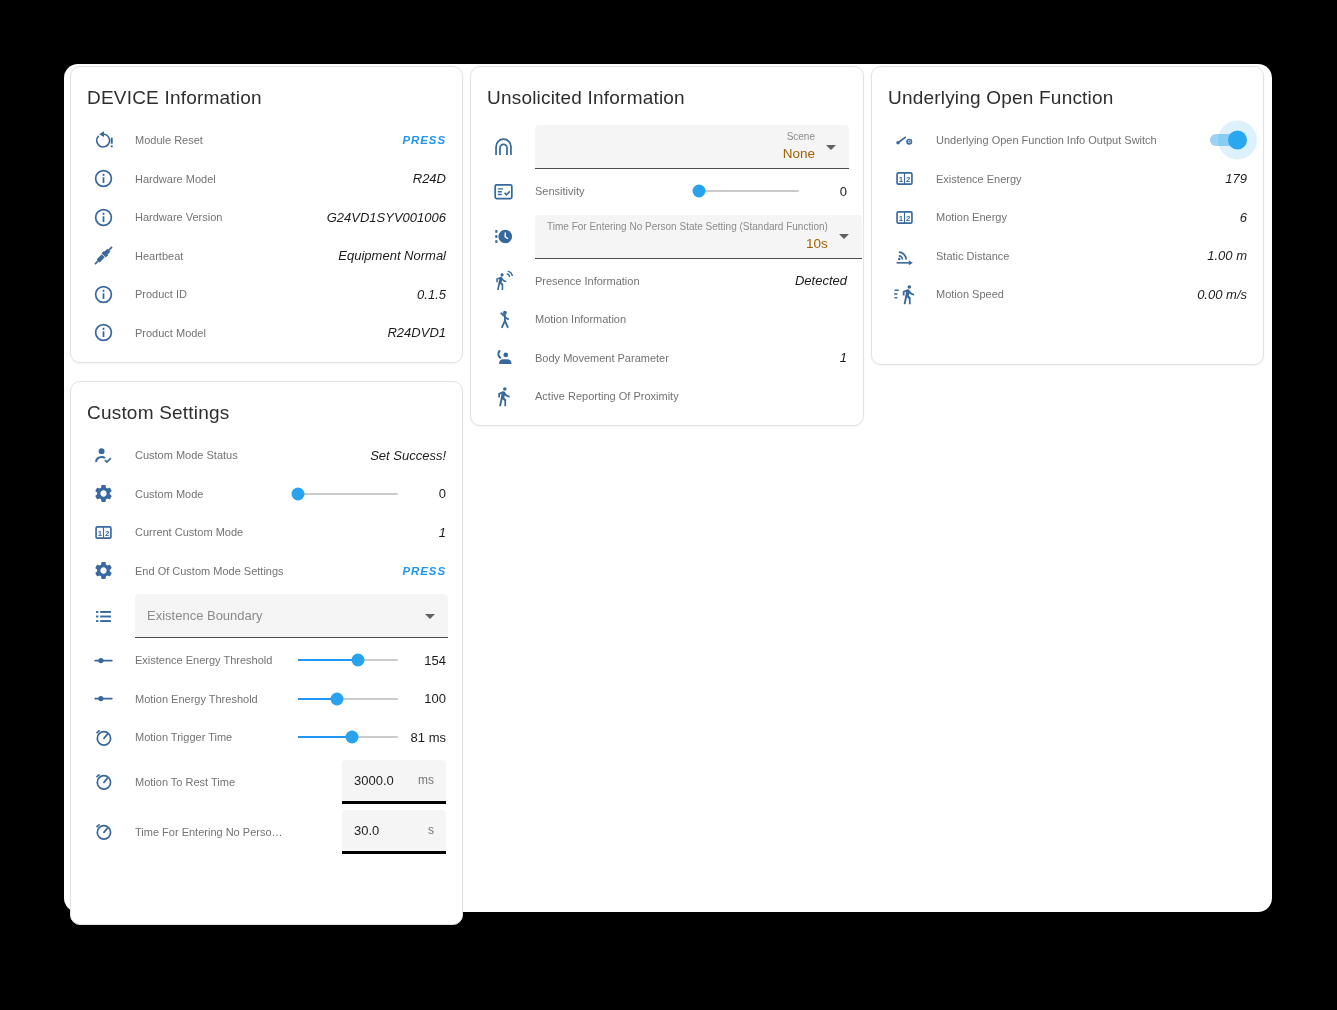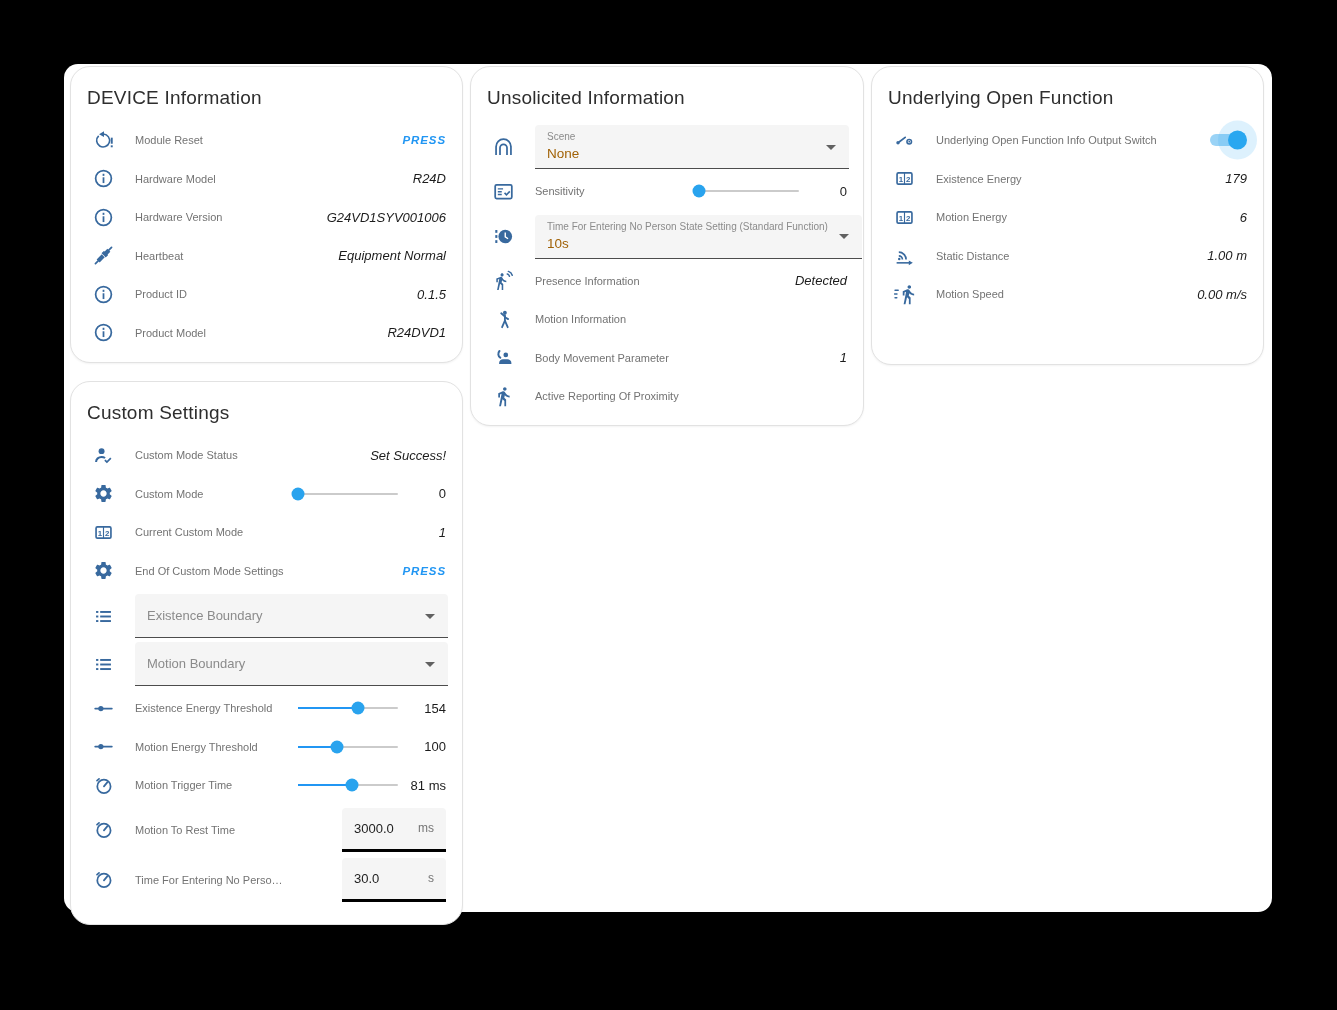--- a/index.html
+++ b/index.html
@@ -1,36 +1,36 @@
 <!DOCTYPE html>
 <html><head>
 <meta charset="utf-8">
 <style>
   html,body{margin:0;padding:0;background:#000;width:1337px;height:1010px;overflow:hidden;
     font-family:"Liberation Sans","DejaVu Sans",sans-serif;-webkit-font-smoothing:antialiased;}
   .page{position:absolute;left:64px;top:64px;width:1208px;height:848px;background:#fff;border-radius:14px;}
-  .card{position:absolute;background:#fff;border:1px solid #e2e2e2;border-radius:20px;
+  .card{position:absolute;background:#fff;border:1px solid #e2e2e2;border-radius:10px;
         box-shadow:0 1px 2px rgba(0,0,0,.05);overflow:hidden;}
   #card-device{left:6px;top:2px;width:391px;height:295px;}
   #card-unsolicited{left:406px;top:2px;width:392px;height:358px;}
   #card-underlying{left:807px;top:2px;width:391px;height:297px;}
   #card-custom{left:6px;top:317px;width:391px;height:542px;}
   .card-title{font-size:19px;color:#2e2e2e;padding:20px 16px 6px 16px;letter-spacing:.2px;}
   .rows{padding-top:6px;}
   .row{display:flex;align-items:center;height:38.5px;padding:0 16px 0 20px;}
   .icon{width:24px;flex:none;display:flex;justify-content:center;align-items:center;margin-right:20px;}
   .icon-svg{width:21px;height:21px;display:block;}
   .ic{color:#38699E;}
   .label{flex:1;font-size:11px;color:#737373;white-space:nowrap;overflow:hidden;text-overflow:ellipsis;padding-right:0;}
   .value{font-size:13px;color:#1c1c1c;text-align:right;white-space:nowrap;font-style:italic;}
   .press{color:#2196F3;font-weight:bold;font-size:11.5px;letter-spacing:.9px;cursor:pointer;}
   
   .select-row{display:flex;align-items:center;padding:0 14px 0 20px;margin:4px 0 3px 0;}
   .select-box{flex:1;position:relative;background:#f5f5f5;border-bottom:1px solid #4c4c4c;
-      border-radius:4px 4px 0 0;height:44px;padding:5px 34px 1px 12px;box-sizing:border-box;cursor:pointer;}
+      border-radius:4px 4px 0 0;height:44px;padding:5px 34px 1px 12px;box-sizing:border-box;cursor:pointer;text-align:right;}
   .select-box.single{display:flex;align-items:center;padding-top:0;}
   .sel-label{font-size:10px;color:#8b8b8b;line-height:13px;white-space:nowrap;}
   .sel-value{font-size:13.5px;color:#a16207;margin-top:3px;}
   .sel-placeholder{font-size:13px;color:#8b8b8b;}
   .sel-arrow{position:absolute;right:13px;top:50%;margin-top:-2px;width:0;height:0;
       border-left:5px solid transparent;border-right:5px solid transparent;border-top:5px solid #616161;}
   
   .slider{width:100px;height:2px;background:#cbcbcb;border-radius:1px;position:relative;flex:none;cursor:pointer;}
   .slider-fill{position:absolute;left:0;top:0;height:100%;width:var(--pct,0%);background:#2196F3;}
   .slider-thumb{position:absolute;left:var(--pct,0%);top:50%;transform:translate(-50%,-50%);
@@ -412,31 +412,20 @@
         <span class="icon ic">
             <svg class="icon-svg">
               <use href="#i-list"></use>
             </svg>
           </span>
         <div class="select-box single">
           <span class="sel-placeholder">Existence Boundary</span>
           <span class="sel-arrow"></span>
         </div>
       </div>
-      <div class="select-row">
-        <span class="icon ic">
-            <svg class="icon-svg">
-              <use href="#i-list"></use>
-            </svg>
-          </span>
-        <div class="select-box single">
-          <span class="sel-placeholder">Motion Boundary</span>
-          <span class="sel-arrow"></span>
-        </div>
-      </div>
       <div class="row">
         <span class="icon ic">
             <svg class="icon-svg">
               <use href="#i-slider"></use>
             </svg>
           </span>
         <span class="label">Existence Energy Threshold</span>
         <div class="slider" style="--pct: 60.3921568627451%;">
           <div class="slider-fill"></div>
           <div class="slider-thumb"></div>

